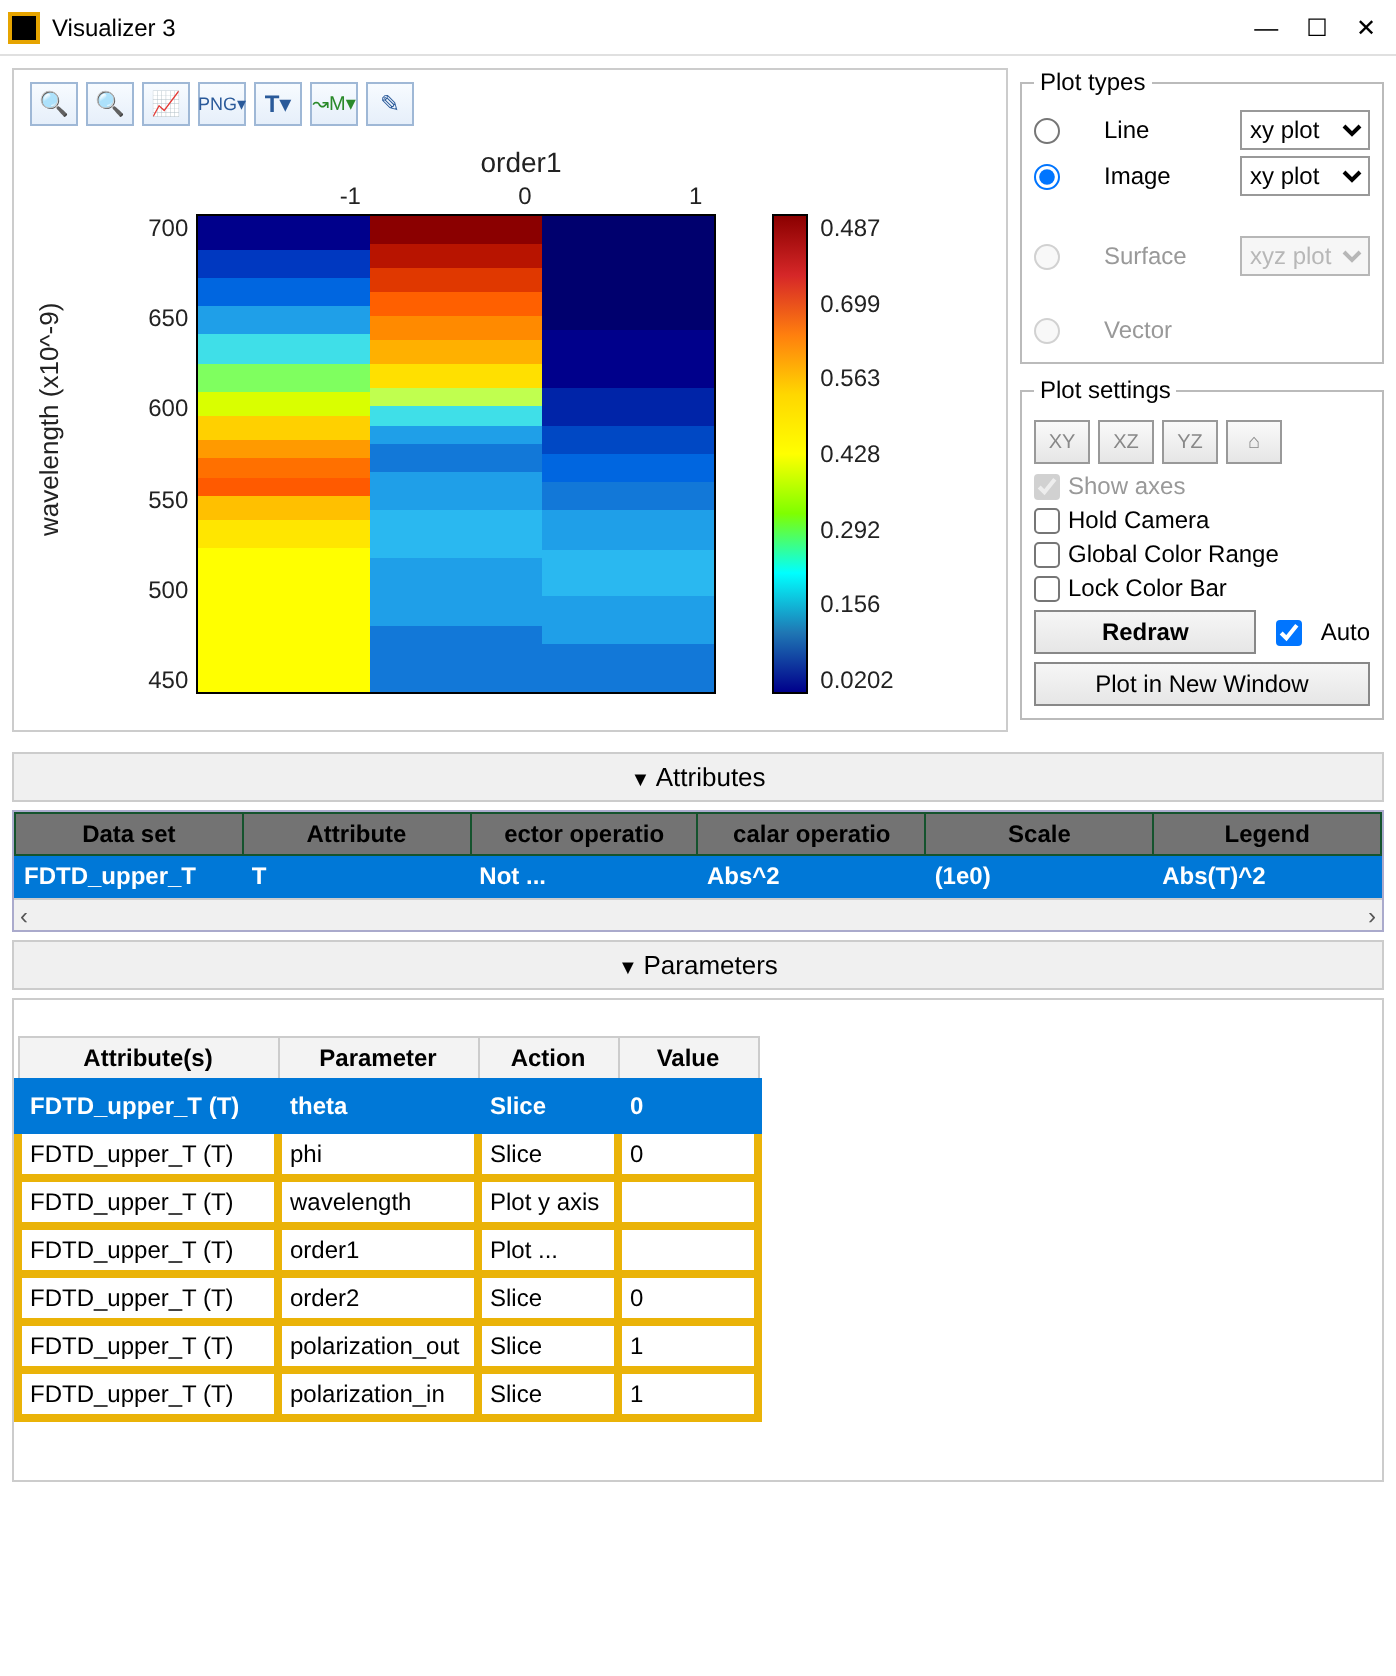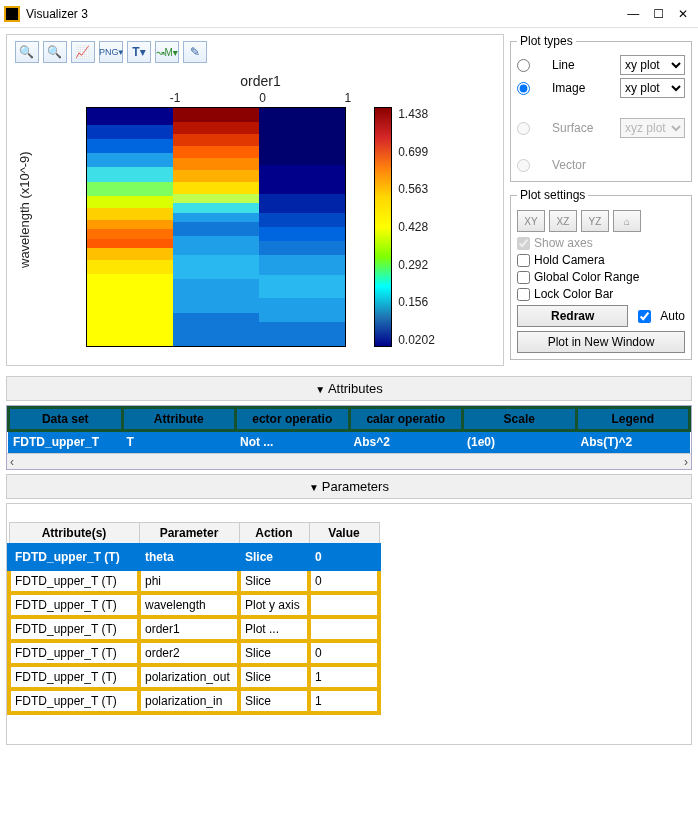--- a/index.html
+++ b/index.html
@@ -42,21 +42,21 @@
   .wide-btn { width:100%; height:22px; border:1px solid #888; background:linear-gradient(#f6f6f6,#e6e6e6); cursor:pointer; padding:0; }
   .redraw-row { display:flex; gap:6px; align-items:center; margin:4px 0; }
   .redraw-row button { flex:1; height:22px; border:1px solid #888; background:linear-gradient(#f6f6f6,#e6e6e6); cursor:pointer; padding:0;font-weight:bold; }
   
   .section-hdr { background:#f0f0f0; border:1px solid #ccc; text-align:center; padding:4px 0; margin:4px 6px; font-size:13px; }
   .section-hdr::before { content:"▼ "; font-size:10px; }
   
   .attr-wrap { display:flex; gap:6px; margin:0 6px 4px 6px; }
   .attr-table { flex:1; border:1px solid #aac; }
   table { border-collapse:collapse; width:100%; table-layout:fixed; }
-  th { background:#0369a1; border:3px solid #14532d; padding:3px 4px; font-weight:bold; font-size:12px; text-align:center; overflow:hidden; white-space:nowrap; }
+  th { background:#737373; border:1px solid #14532d; padding:3px 4px; font-weight:bold; font-size:12px; text-align:center; overflow:hidden; white-space:nowrap; }
   td { border:1px solid #cfe1f5; padding:3px 4px; font-size:12px; overflow:hidden; text-overflow:ellipsis; white-space:nowrap; }
   tr.selected td { background:#0078d7; color:#fff; border-color:#0078d7;font-weight:bold; }
   .hscroll { height:16px; background:#f0f0f0; border-top:1px solid #ccc; display:flex; align-items:center; justify-content:space-between; padding:0 3px; font-size:10px; color:#555; }
   .side-btns { display:flex; flex-direction:column; gap:4px; width:72px; margin-top: 18px;}
   .side-btns button { height:22px; border:1px solid #888; background:linear-gradient(#f6f6f6,#e6e6e6); cursor:pointer; padding:0; font-size:12px; }
   
   .params-wrap { margin:0 6px 8px 6px; border:1px solid #ccc; }
   .params-wrap table { width:370px;margin-top:18px; }
   .params-wrap th { background:#f3f3f3; border:1px solid #ccc; }
   .params-wrap td { border:4px solid #eab308; }
@@ -91,20 +91,28 @@
     <div class="plot-body">
       <div class="ylabel">wavelength (x10^-9)</div>
       <div class="plot-col">
         <div class="xtitle">order1</div>
         <div class="xticks" id="xticks">
             <span>-1</span>
             <span>0</span>
             <span>1</span>
           </div>
         <div class="axes-row">
+          <div class="yticks" id="yticks">
+              <span>700</span>
+              <span>650</span>
+              <span>600</span>
+              <span>550</span>
+              <span>500</span>
+              <span>450</span>
+            </div>
           <div class="heatmap" id="heatmap">
               <div class="hm-col">
                 <div style="background: rgb(0, 0, 139); height: 7%;"></div>
                 <div style="background: rgb(0, 56, 192); height: 6%;"></div>
                 <div style="background: rgb(0, 102, 224); height: 6%;"></div>
                 <div style="background: rgb(31, 159, 232); height: 6%;"></div>
                 <div style="background: rgb(63, 223, 232); height: 6%;"></div>
                 <div style="background: rgb(127, 255, 95); height: 6%;"></div>
                 <div style="background: rgb(217, 255, 0); height: 5%;"></div>
                 <div style="background: rgb(255, 208, 0); height: 5%;"></div>
@@ -141,21 +149,21 @@
                 <div style="background: rgb(18, 120, 216); height: 6%;"></div>
                 <div style="background: rgb(31, 159, 232); height: 8%;"></div>
                 <div style="background: rgb(42, 184, 240); height: 10%;"></div>
                 <div style="background: rgb(31, 159, 232); height: 10%;"></div>
                 <div style="background: rgb(18, 120, 216); height: 10%;"></div>
               </div>
             </div>
           <div class="cbar-wrap">
             <div class="cbar"></div>
             <div class="cticks" id="cticks">
-                <span>1.438</span>
+                <span>0.487</span>
                 <span>0.699</span>
                 <span>0.563</span>
                 <span>0.428</span>
                 <span>0.292</span>
                 <span>0.156</span>
                 <span>0.0202</span>
               </div>
           </div>
         </div>
       </div>

